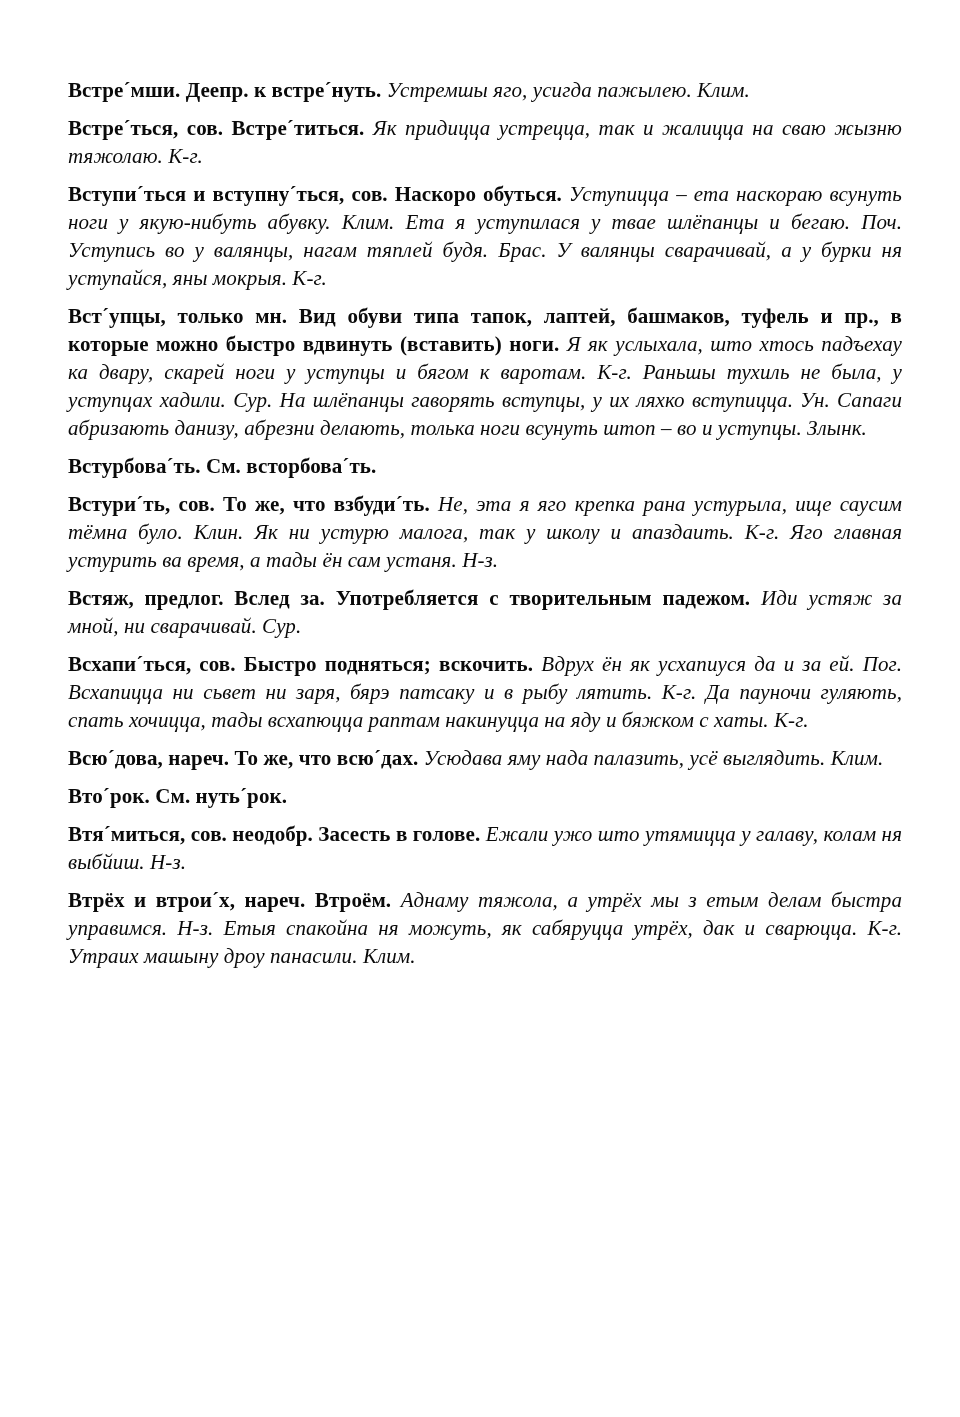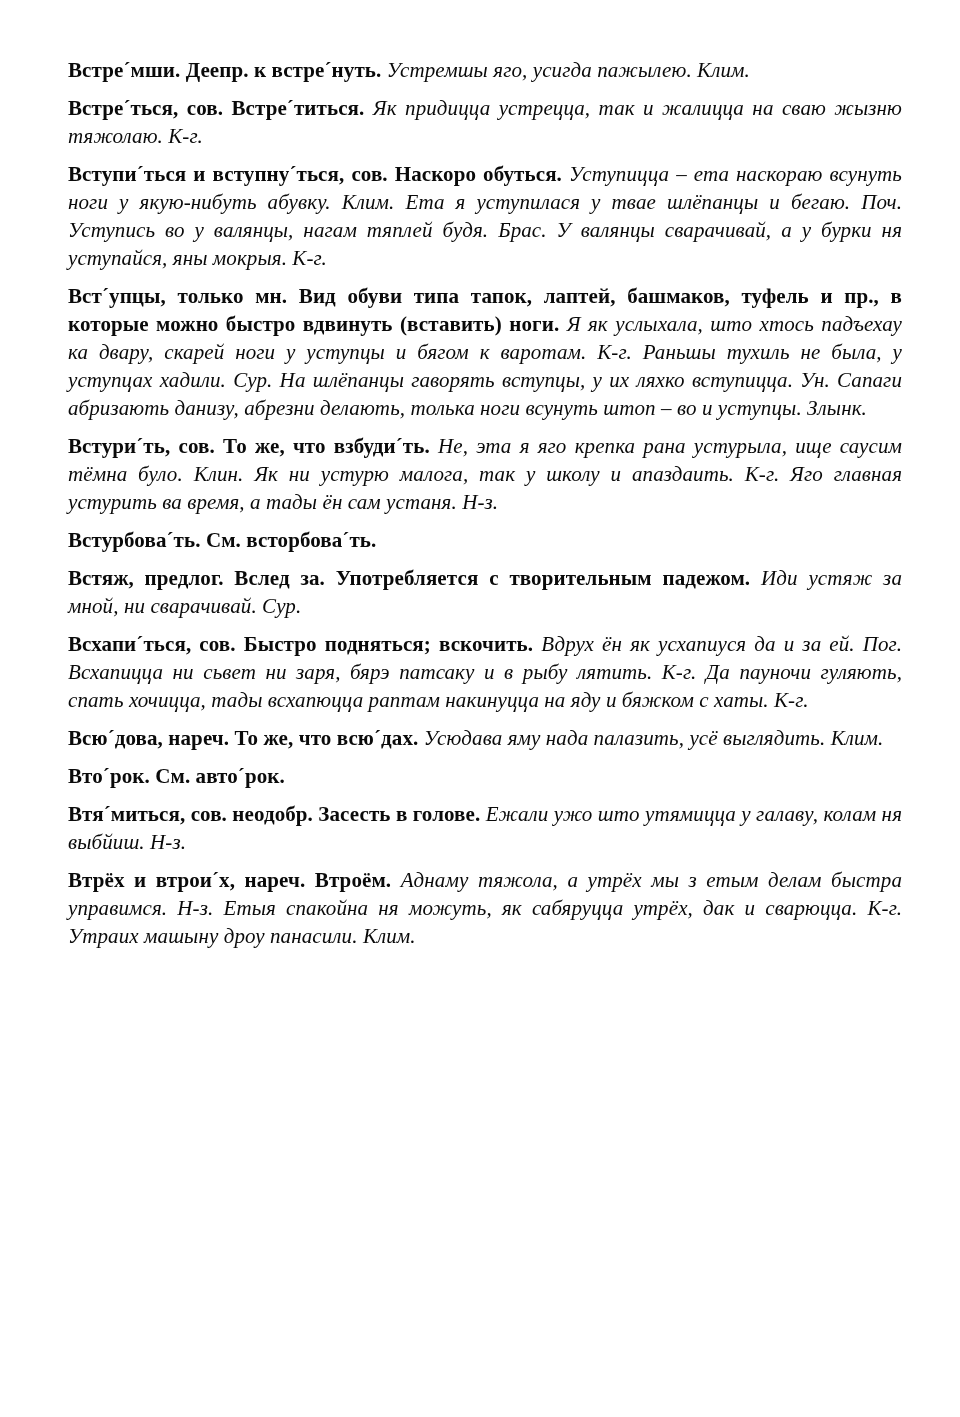--- a/index.html
+++ b/index.html
@@ -8,20 +8,21 @@
     background: #ffffff;
   }
   .page {
     position: relative;
     width: 960px;
     height: 1175px;
     background: #ffffff;
     color: #0a0a0a;
     font-family: "Liberation Serif", serif;
     overflow: hidden;
+    margin-top: 20px;
   }
   .entries {
     position: absolute;
     top: 56px;
     left: 68px;
     width: 834px;
   }
   p.entry {
     margin: 0 0 10px 0;
     font-size: 21px;
@@ -49,23 +50,23 @@
 </style>
 </head>
 <body>
 
 <div class="page">
   <main class="entries">
       <p class="entry"><span class="head">Встре´мши. Деепр. к встре´нуть.</span><span class="example"> Устремшы яго, усигда пажылею. Клим.</span></p>
       <p class="entry"><span class="head">Встре´ться, сов. Встре´титься.</span><span class="example"> Як придицца устрецца, так и жалицца на сваю жызню тяжолаю. К-г.</span></p>
       <p class="entry"><span class="head">Вступи´ться и вступну´ться, сов. Наскоро обуться.</span><span class="example"> Уступицца – ета наскораю всунуть ноги у якую-нибуть абувку. Клим. Ета я уступилася у твае шлёпанцы и бегаю. Поч. Уступись во у валянцы, нагам тяплей будя. Брас. У валянцы сварачивай, а у бурки ня уступайся, яны мокрыя. К-г.</span></p>
       <p class="entry"><span class="head">Вст´упцы, только мн. Вид обуви типа тапок, лаптей, башмаков, туфель и пр., в которые можно быстро вдвинуть (вставить) ноги.</span><span class="example"> Я як услыхала, што хтось падъехау ка двару, скарей ноги у уступцы и бягом к варотам. К-г. Раньшы тухиль не была, у уступцах хадили. Сур. На шлёпанцы гаворять вступцы, у их ляхко вступицца. Ун. Сапаги абризають данизу, абрезни делають, толька ноги всунуть штоп – во и уступцы. Злынк.</span></p>
+      <p class="entry"><span class="head">Встурбова´ть. См. всторбова´ть.</span></p>
       <p class="entry"><span class="head">Встури´ть, сов. То же, что взбуди´ть.</span><span class="example"> Не, эта я яго крепка рана устурыла, ище саусим тёмна було. Клин. Як ни устурю малога, так у школу и апаздаить. К-г. Яго главная устурить ва время, а тады ён сам устаня. Н-з.</span></p>
-      <p class="entry"><span class="head">Встурбова´ть. См. всторбова´ть.</span></p>
       <p class="entry"><span class="head">Встяж, предлог. Вслед за. Употребляется с творительным падежом.</span><span class="example"> Иди устяж за мной, ни сварачивай. Сур.</span></p>
       <p class="entry"><span class="head">Всхапи´ться, сов. Быстро подняться; вскочить.</span><span class="example"> Вдрух ён як усхапиуся да и за ей. Пог. Всхапицца ни сьвет ни заря, бярэ патсаку и в рыбу лятить. К-г. Да пауночи гуляють, спать хочицца, тады всхапюцца раптам накинуцца на яду и бяжком с хаты. К-г.</span></p>
       <p class="entry"><span class="head">Всю´дова, нареч. То же, что всю´дах.</span><span class="example"> Усюдава яму нада палазить, усё выглядить. Клим.</span></p>
-      <p class="entry"><span class="head">Вто´рок. См. авто´рок.</span></p>
+      <p class="entry"><span class="head">Вто´рок. См. нуть´рок.</span></p>
       <p class="entry"><span class="head">Втя´миться, сов. неодобр. Засесть в голове.</span><span class="example"> Ежали ужо што утямицца у галаву, колам ня выбйиш. Н-з.</span></p>
       <p class="entry"><span class="head">Втрёх и втрои´х, нареч. Втроём.</span><span class="example"> Аднаму тяжола, а утрёх мы з етым делам быстра управимся. Н-з. Етыя спакойна ня можуть, як сабяруцца утрёх, дак и сварюцца. К-г. Утраих машыну дроу панасили. Клим.</span></p>
     </main>
   <div class="page-number">58</div>
 </div>
 
 </body></html>

